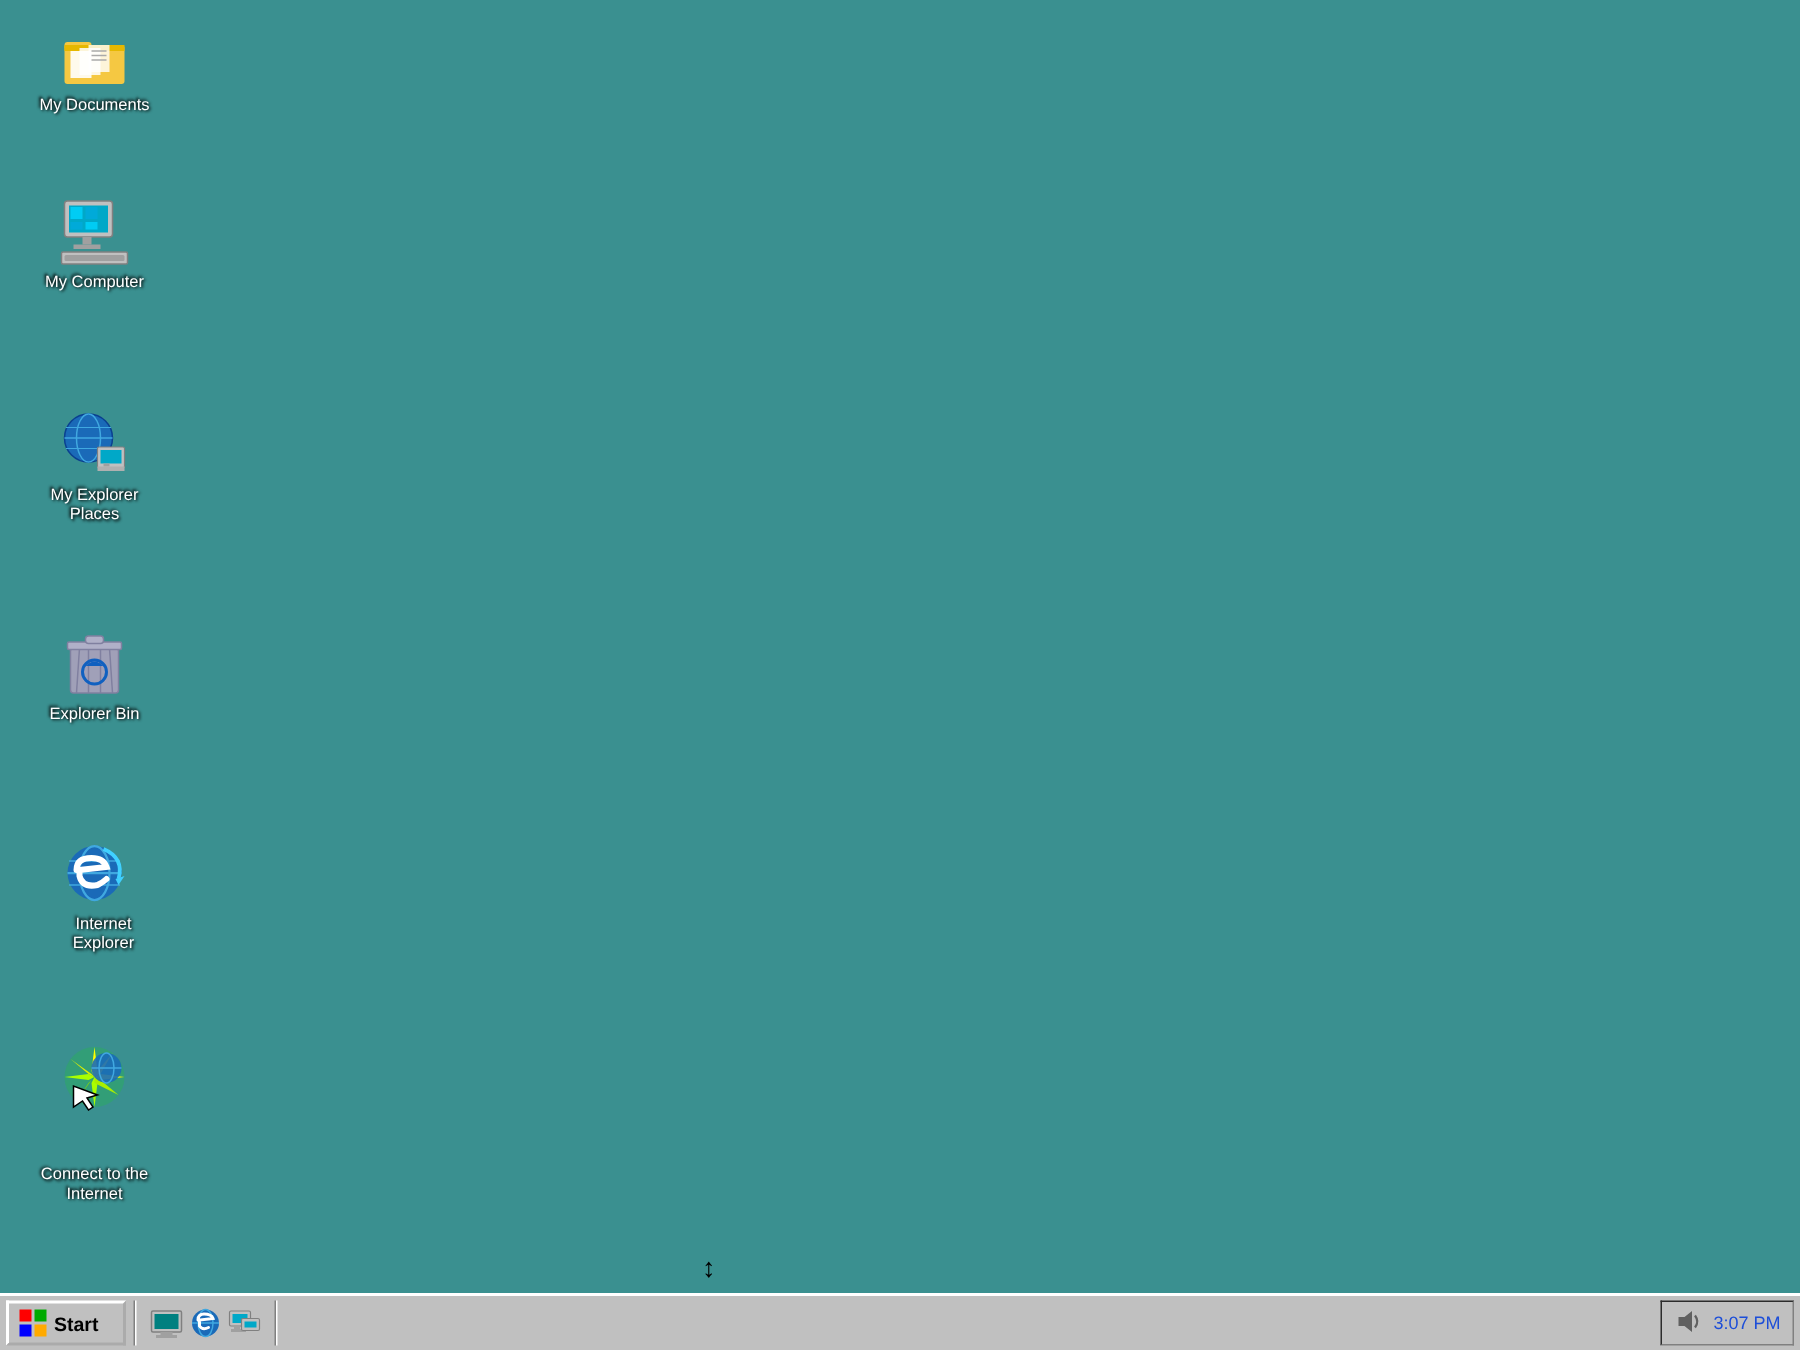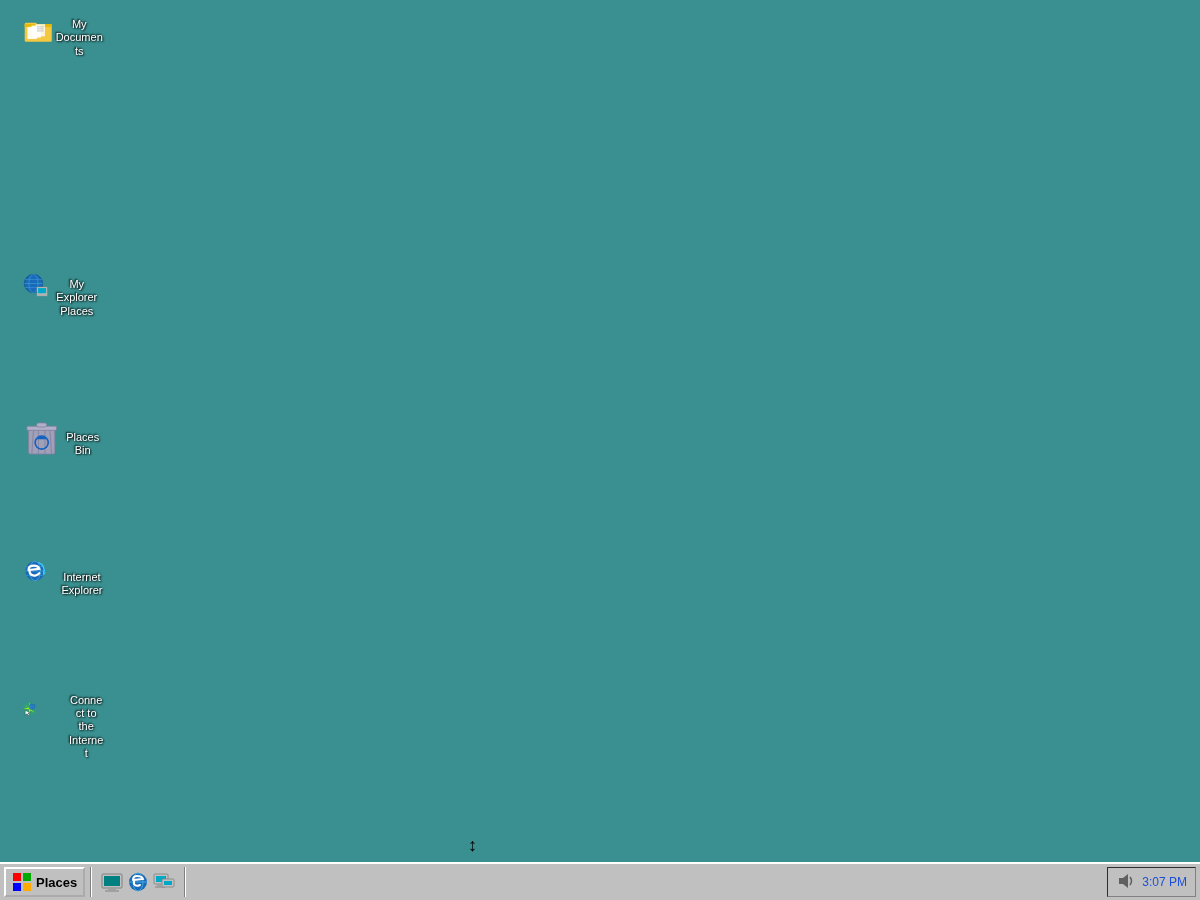--- a/index.html
+++ b/index.html
@@ -19,21 +19,21 @@
       width: 1200px;
       height: 862px;
       background-color: #3a9090;
       position: relative;
     }
 
     .desktop-icon {
       position: absolute;
       width: 90px;
       display: flex;
-      flex-direction: row;
+      flex-direction: column;
       align-items: center;
       cursor: pointer;
       padding: 4px;
       justify-content: center;
     }
 
     .icon-img {
       width: 48px;
       height: 48px;
       margin-bottom: 4px;
@@ -159,20 +159,41 @@
         <rect x="20" y="18" width="14" height="18" fill="white" opacity="0.8"></rect>
 
         <line x1="22" y1="22" x2="32" y2="22" stroke="#aaa" stroke-width="1"></line>
         <line x1="22" y1="25" x2="32" y2="25" stroke="#aaa" stroke-width="1"></line>
         <line x1="22" y1="28" x2="32" y2="28" stroke="#aaa" stroke-width="1"></line>
       </svg>
     </div>
     <span class="icon-label">My Documents</span>
   </div>
 
+  <div class="desktop-icon" style="top:126px; left:18px;">
+    <div class="icon-img">
+      <svg viewBox="0 0 48 48" xmlns="http://www.w3.org/2000/svg">
+
+        <rect x="4" y="4" width="32" height="24" rx="2" fill="#c0c0c0" stroke="#808080" stroke-width="1"></rect>
+        <rect x="7" y="7" width="26" height="18" fill="#00a8c8"></rect>
+
+        <rect x="8" y="8" width="8" height="8" fill="#00d4ff" opacity="0.8"></rect>
+        <rect x="18" y="8" width="8" height="8" fill="#00aadd" opacity="0.8"></rect>
+        <rect x="8" y="18" width="8" height="5" fill="#00aadd" opacity="0.8"></rect>
+        <rect x="18" y="18" width="8" height="5" fill="#00d4ff" opacity="0.8"></rect>
+
+        <rect x="16" y="28" width="6" height="5" fill="#a0a0a0"></rect>
+        <rect x="10" y="33" width="18" height="3" fill="#a0a0a0"></rect>
+
+        <rect x="2" y="38" width="44" height="8" rx="1" fill="#c0c0c0" stroke="#808080" stroke-width="1"></rect>
+        <rect x="4" y="40" width="40" height="4" rx="1" fill="#a0a0a0"></rect>
+      </svg>
+    </div>
+    <span class="icon-label">My Computer</span>
+  </div>
 
   <div class="desktop-icon" style="top:268px; left:18px;">
     <div class="icon-img">
       <svg viewBox="0 0 48 48" xmlns="http://www.w3.org/2000/svg">
 
         <circle cx="20" cy="20" r="16" fill="#1a6ab8" stroke="#0a4090" stroke-width="1"></circle>
         <ellipse cx="20" cy="20" rx="8" ry="16" fill="none" stroke="#40a8e0" stroke-width="1"></ellipse>
         <line x1="4" y1="20" x2="36" y2="20" stroke="#40a8e0" stroke-width="1"></line>
         <line x1="5" y1="13" x2="35" y2="13" stroke="#40a8e0" stroke-width="0.8"></line>
         <line x1="5" y1="27" x2="35" y2="27" stroke="#40a8e0" stroke-width="0.8"></line>
@@ -198,21 +219,21 @@
         <line x1="34" y1="14" x2="36" y2="44" stroke="#8080a0" stroke-width="1"></line>
 
         <rect x="6" y="10" width="36" height="5" rx="1" fill="#b0b0c8" stroke="#8080a0" stroke-width="1"></rect>
 
         <rect x="18" y="6" width="12" height="5" rx="2" fill="#b0b0c8" stroke="#8080a0" stroke-width="1"></rect>
 
         <circle cx="24" cy="30" r="8" fill="none" stroke="#1060c0" stroke-width="2"></circle>
         <path d="M 18 26 Q 24 20 30 26" fill="#1060c0"></path>
       </svg>
     </div>
-    <span class="icon-label">Places Bin</span>
+    <span class="icon-label">Explorer Bin</span>
   </div>
 
   <div class="desktop-icon" style="top:554px; left:18px;">
     <div class="icon-img">
       <svg viewBox="0 0 48 48" xmlns="http://www.w3.org/2000/svg">
 
         <circle cx="24" cy="24" r="18" fill="#1a6ab8"></circle>
         <ellipse cx="24" cy="24" rx="10" ry="18" fill="none" stroke="#40a8e0" stroke-width="1.5"></ellipse>
         <line x1="6" y1="24" x2="42" y2="24" stroke="#40a8e0" stroke-width="1.5"></line>
         <line x1="7" y1="16" x2="41" y2="16" stroke="#40a8e0" stroke-width="1"></line>
@@ -258,21 +279,21 @@
 
 <div id="taskbar">
 
   <button id="start-button">
     <svg class="start-logo" viewBox="0 0 20 20">
       <rect x="1" y="1" width="8" height="8" fill="#ff0000"></rect>
       <rect x="11" y="1" width="8" height="8" fill="#00aa00"></rect>
       <rect x="1" y="11" width="8" height="8" fill="#0000ff"></rect>
       <rect x="11" y="11" width="8" height="8" fill="#ffaa00"></rect>
     </svg>
-    <span>Places</span>
+    <span>Start</span>
   </button>
 
   <div class="taskbar-divider"></div>
 
   <div class="quick-launch-area">
 
     <div class="quick-icon">
       <svg viewBox="0 0 22 22" width="22" height="22">
         <rect x="1" y="3" width="20" height="14" rx="1" fill="#c0c0c0" stroke="#808080" stroke-width="1"></rect>
         <rect x="3" y="5" width="16" height="10" fill="#008080"></rect>

